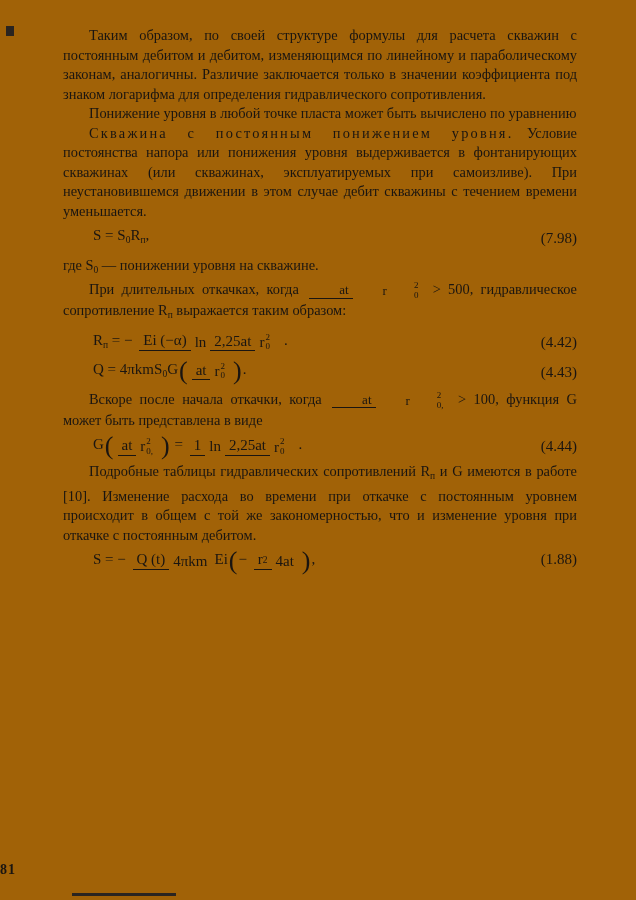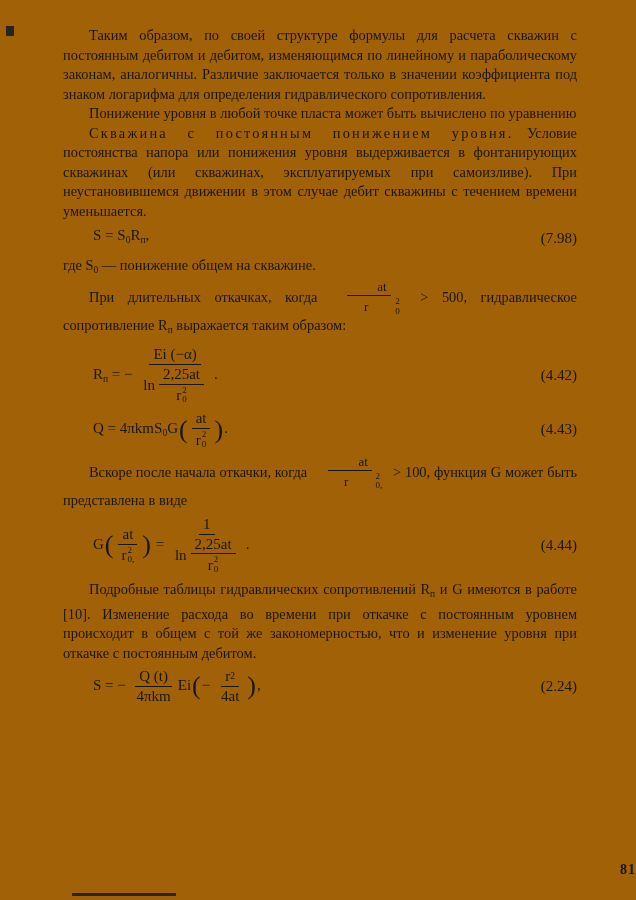--- a/index.html
+++ b/index.html
@@ -18,21 +18,21 @@
   .spaced{letter-spacing:2.2px;word-spacing:4px;}
   .mi{}
   .up{font-style:normal;}
   sub{font-size:9.5px;vertical-align:-3px;font-style:normal;}
   sup{font-size:9.5px;font-style:normal;}
 
   .equation{display:flex;align-items:center;margin:5px 0;padding-left:30px;font-size:15px;}
   .eq-num{margin-left:auto;font-style:normal;}
 
   .frac{
-    display:inline-flex;flex-direction:column;align-items:center;
+    display:inline-flex;flex-direction:row;align-items:center;
     text-align:center;vertical-align:middle;margin:0 3px;line-height:1.12;
   }
   .frac > .num{
     display:inline-flex;align-items:center;justify-content:center;
     padding:0 4px 1px;border-bottom:1px solid #1a1511;
   }
   .frac > .den{
     display:inline-flex;align-items:center;justify-content:center;
     padding:1px 4px 0;
   }
@@ -42,21 +42,21 @@
     display:inline-flex;flex-direction:column;align-items:flex-start;
     font-size:9px;line-height:1.1;vertical-align:-4px;margin-left:1px;font-style:normal;
   }
   .bp{
     font-style:normal;font-weight:300;font-size:26px;line-height:0;
     padding:0 1px;vertical-align:middle;
   }
   .innerfrac{margin-left:4px;}
 
   .pagenum{
-    position:absolute;left:0;bottom:22px;width:100%;text-align:right;
+    position:absolute;left:0;bottom:22px;width:100%;text-align:left;
     font-size:14px;font-weight:bold;letter-spacing:1px;color:#1a1511;
   }
   .artifact{position:absolute;background:#2a2420;}
 </style>
 </head>
 <body>
 
 <div class="sheet">
   <div class="artifact" style="left:6px;top:26px;width:8px;height:10px;"></div>
   <div class="artifact" style="left:72px;top:893px;width:104px;height:3px;"></div>
@@ -67,21 +67,21 @@
 
     <p class="indent">Понижение уровня в любой точке пласта может быть вычислено по уравнению</p>
 
     <p class="indent"><span class="spaced">Скважина с постоянным понижением уровня.</span><span> Условие постоянства напора или понижения уровня выдерживается в фонтанирующих скважинах (или скважинах, эксплуатируемых при самоизливе). При неустановившемся движении в этом случае дебит скважины с течением времени уменьшается.</span></p>
 
     <div class="equation">
       <span class="eq-body"><span class="mi">S = S</span><sub>0</sub><span class="mi">R</span><sub>п</sub><span class="up">,</span></span>
       <span class="eq-num">(7.98)</span>
     </div>
 
-    <p><span>где </span><span class="mi">S</span><sub>0</sub><span> — понижение общем на скважине.</span></p>
+    <p><span>где </span><span class="mi">S</span><sub>0</sub><span> — понижении уровня на скважине.</span></p>
 
     <p class="indent"><span>При длительных откачках, когда </span><span class="frac inlf">
           <span class="num mi">at</span>
           <span class="den">
             <span class="mi">r</span>
             <span class="ss">
               <span>2</span>
               <span>0</span>
             </span>
           </span>
@@ -171,20 +171,20 @@
       <span class="eq-body"><span class="mi">S</span><span class="up"> = − </span><span class="frac">
             <span class="num mi">Q (t)</span>
             <span class="den mi">4πkm</span>
           </span><span class="mi">Ei</span><span class="bp">(</span><span class="up">− </span><span class="frac">
             <span class="num">
               <span class="mi">r</span>
               <sup>2</sup>
             </span>
             <span class="den mi">4at</span>
           </span><span class="bp">)</span><span class="up">,</span></span>
-      <span class="eq-num">(2.24)</span>
+      <span class="eq-num">(1.88)</span>
     </div>
 
 
   </div>
 
   <div class="pagenum">81</div>
 </div>
 
 </body></html>

